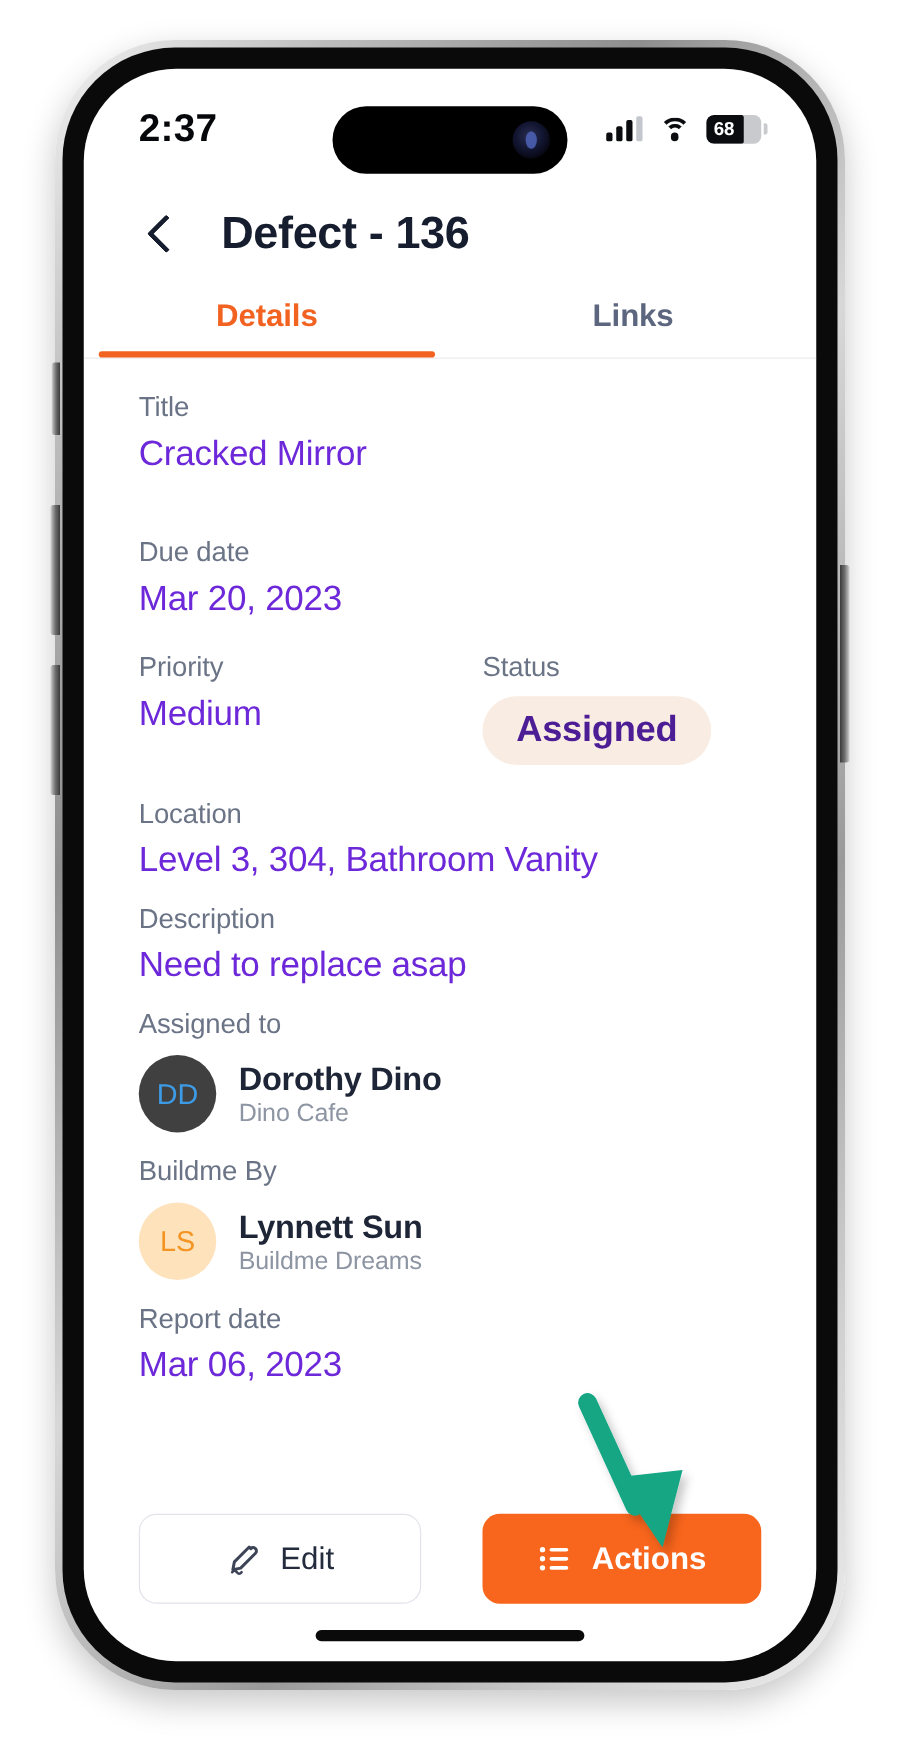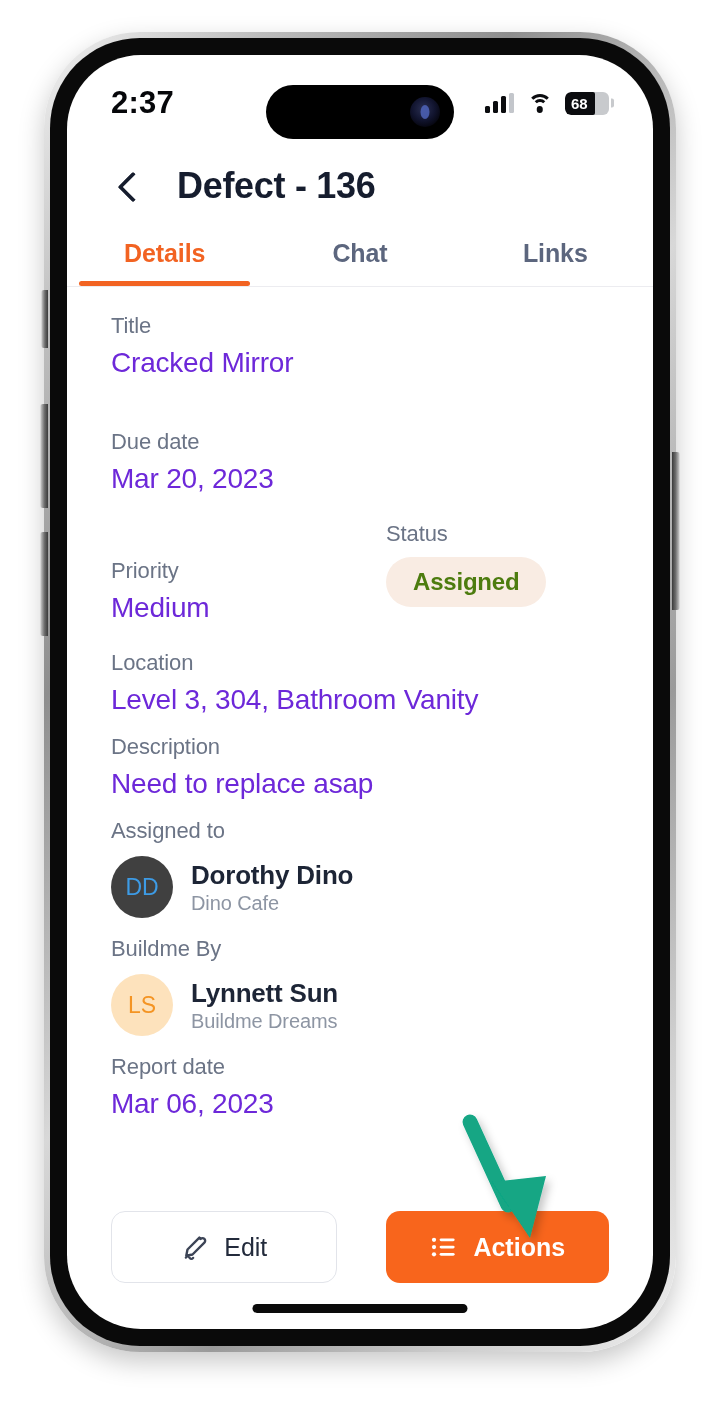--- a/index.html
+++ b/index.html
@@ -180,28 +180,28 @@
   .f-value {
     font-size: 28px; color:#6d28d9; font-weight: 400;
     letter-spacing:-.2px;
     margin-top: 8px;
   }
   .gap-lg { height: 50px; }
   .gap-md { height: 26px; }
   .gap-sm { height: 18px; }
 
   .two-col { display:flex; }
-  .col-left { width: 275px; margin-top: 37px; }
+  .col-left { width: 275px; }
   .col-right { flex: 1; }
   .badge {
     display:inline-block;
     margin-top: 10px;
     background:#f9ece3;
-    color:#4d7c0f;
-    font-size: 24px; font-weight: 600;
+    color:#4c1d95;
+    font-size: 29px; font-weight: 600;
     padding: 11px 27px;
     border-radius: 30px;
     letter-spacing:-.2px;
   }
 
   .person-row {
     display:flex; align-items:center; gap:18px;
     margin-top: 12px;
   }
   .avatar {
@@ -298,23 +298,20 @@
         </div>
 
         <div class="nav-bar">
           <div class="back-chevron"></div>
           <div class="nav-title">Defect - 136</div>
         </div>
 
         <div class="tabs">
           <div class="tab active">
             <span class="tab-label">Details</span>
-          </div>
-          <div class="tab">
-            <span class="tab-label">Chat</span>
           </div>
           <div class="tab">
             <span class="tab-label">Links</span>
           </div>
         </div>
 
         <div class="content">
 
           <div class="field">
             <div class="f-label">Title</div>

